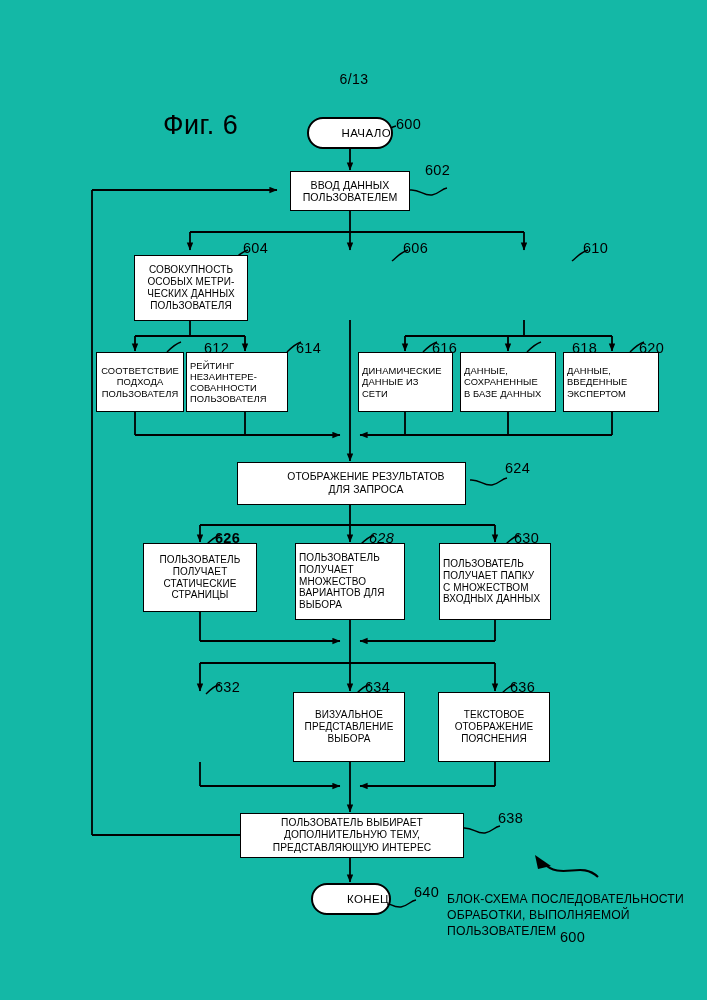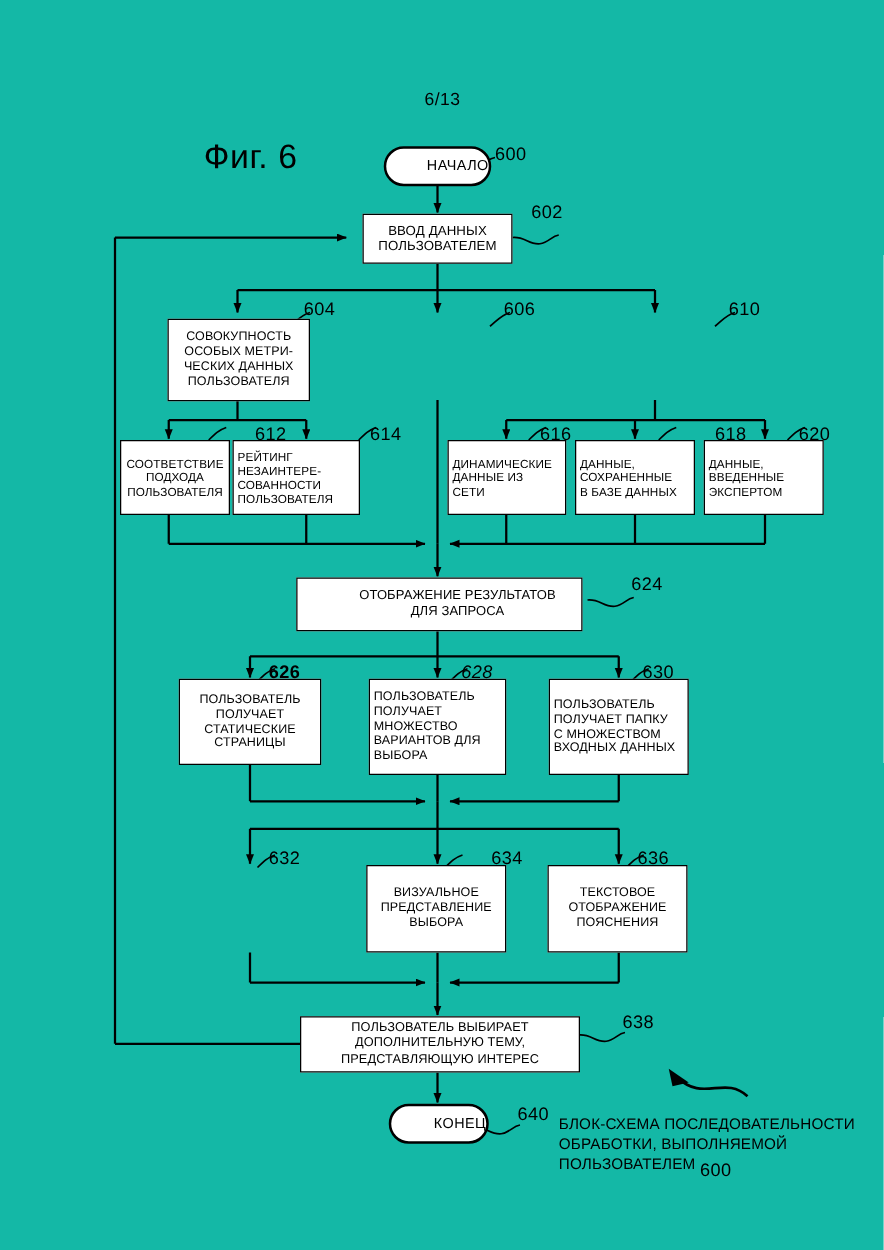--- a/index.html
+++ b/index.html
@@ -280,21 +280,21 @@
   </div>
   <div class="ref" style="left:514px; top:530px;">630</div>
 
   <div class="ref" style="left:215px; top:679px;">632</div>
 
   <div class="node" style="left:293px; top:692px; width:112px; height:70px; font-size:10px;">
     <span>ВИЗУАЛЬНОЕ
 ПРЕДСТАВЛЕНИЕ
 ВЫБОРА</span>
   </div>
-  <div class="ref" style="left:365px; top:679px;margin-left:28px;">634</div>
+  <div class="ref" style="left:365px; top:679px;">634</div>
 
   <div class="node" style="left:438px; top:692px; width:112px; height:70px; font-size:10px;">
     <span>ТЕКСТОВОЕ
 ОТОБРАЖЕНИЕ
 ПОЯСНЕНИЯ</span>
   </div>
   <div class="ref" style="left:510px; top:679px;">636</div>
 
   <div class="node" style="left:240px; top:813px; width:224px; height:45px; font-size:10.2px;">
     <span>ПОЛЬЗОВАТЕЛЬ ВЫБИРАЕТ

